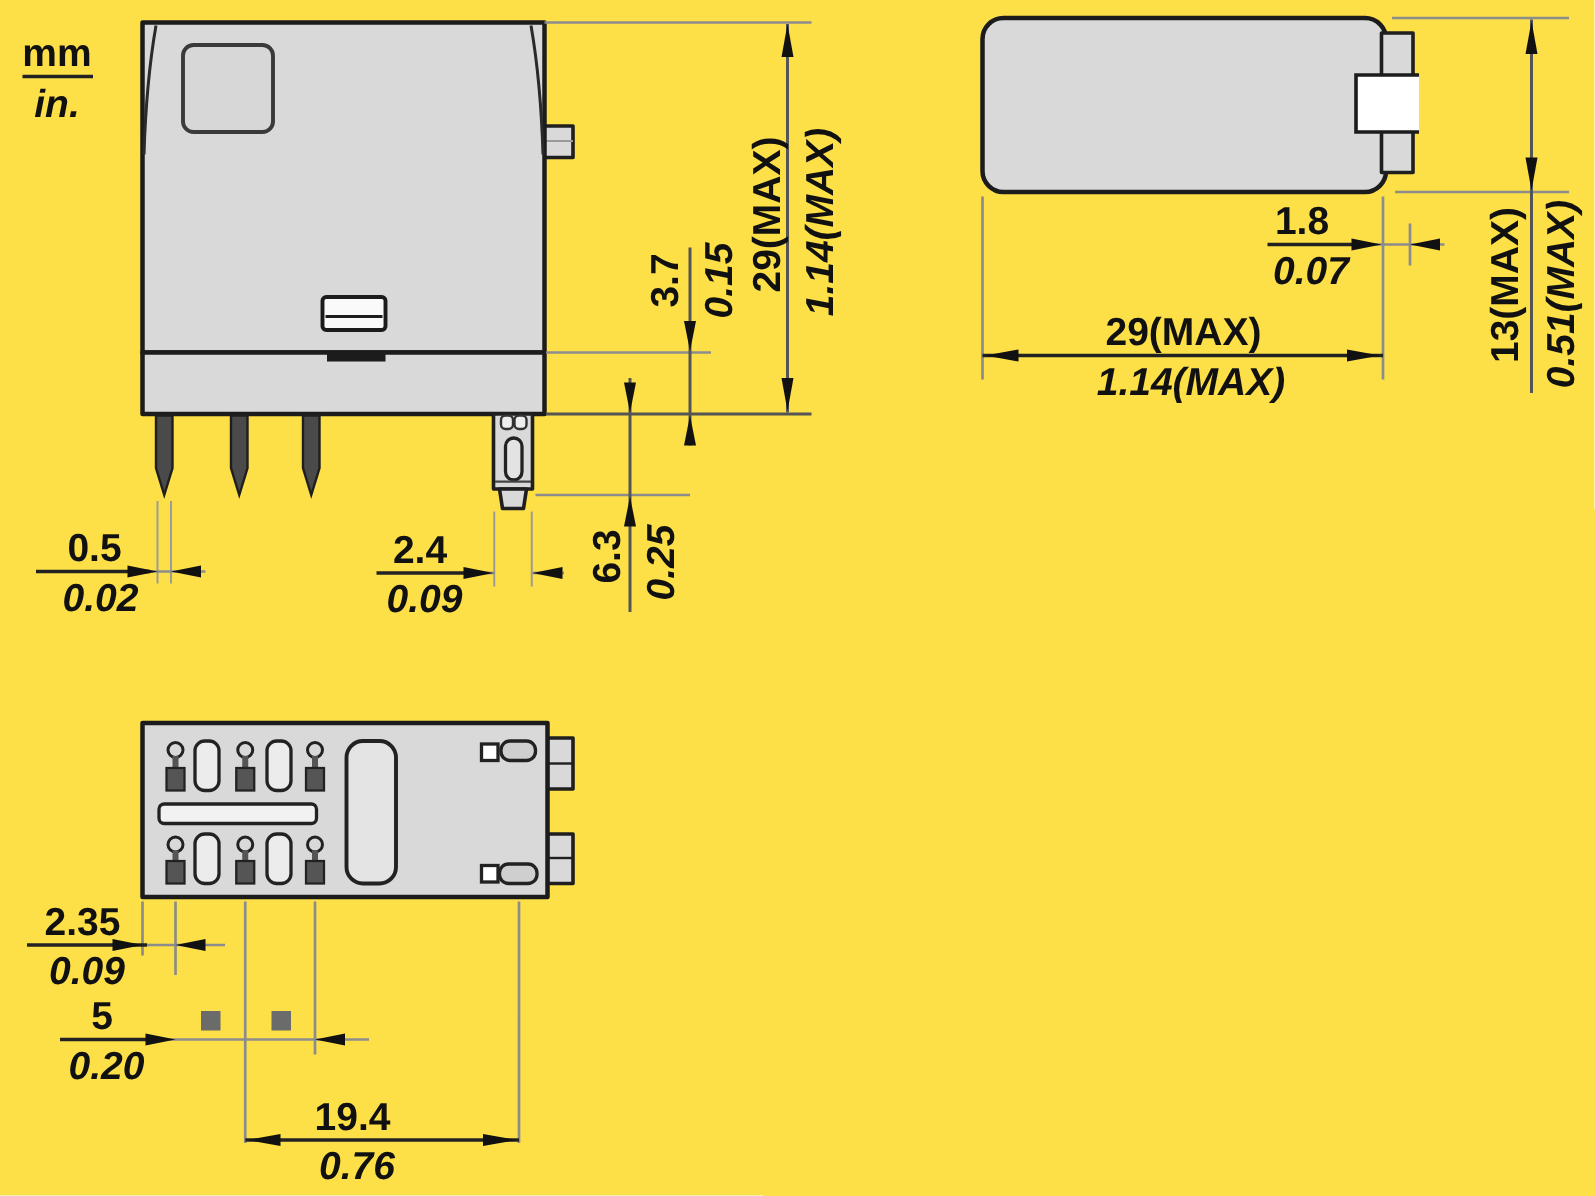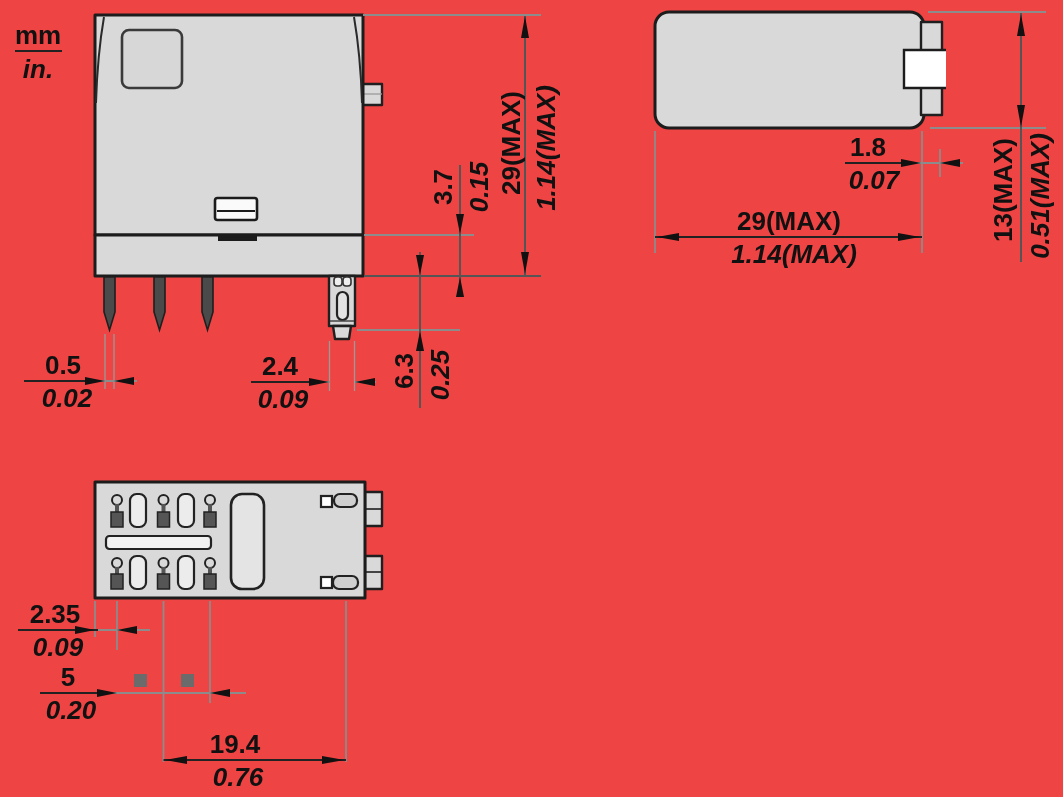--- a/index.html
+++ b/index.html
@@ -1,20 +1,20 @@
 <!DOCTYPE html>
 <html><head>
 <meta charset="utf-8">
 <style>
   html, body { margin: 0; padding: 0; background: #ffffff; }
   .canvas {
     position: relative;
     width: 1063px;
     height: 797px;
-    background: #ef4444;
+    background: #fde047;
     font-family: "Liberation Sans", sans-serif;
   }
   svg text {
     font-family: "Liberation Sans", sans-serif;
     font-weight: bold;
     font-size: 26px;
     fill: #111111;
   }
   svg text.in-val { font-style: italic; }
   .body-fill   { fill: #d9d9d9; stroke: #1c1c1c; stroke-width: 3; stroke-linejoin: round; }

